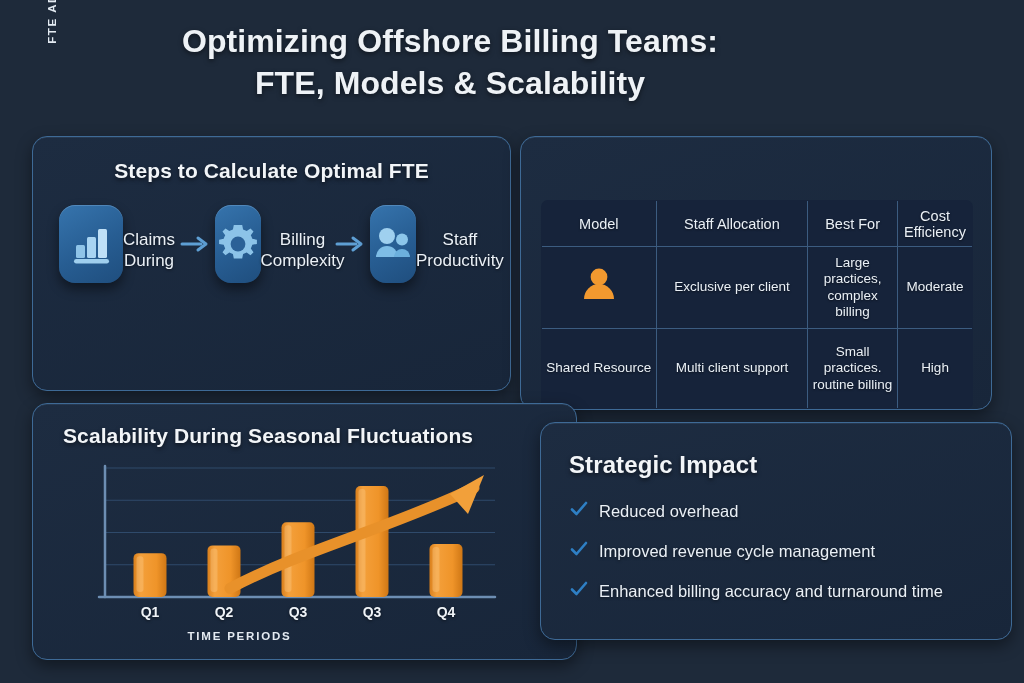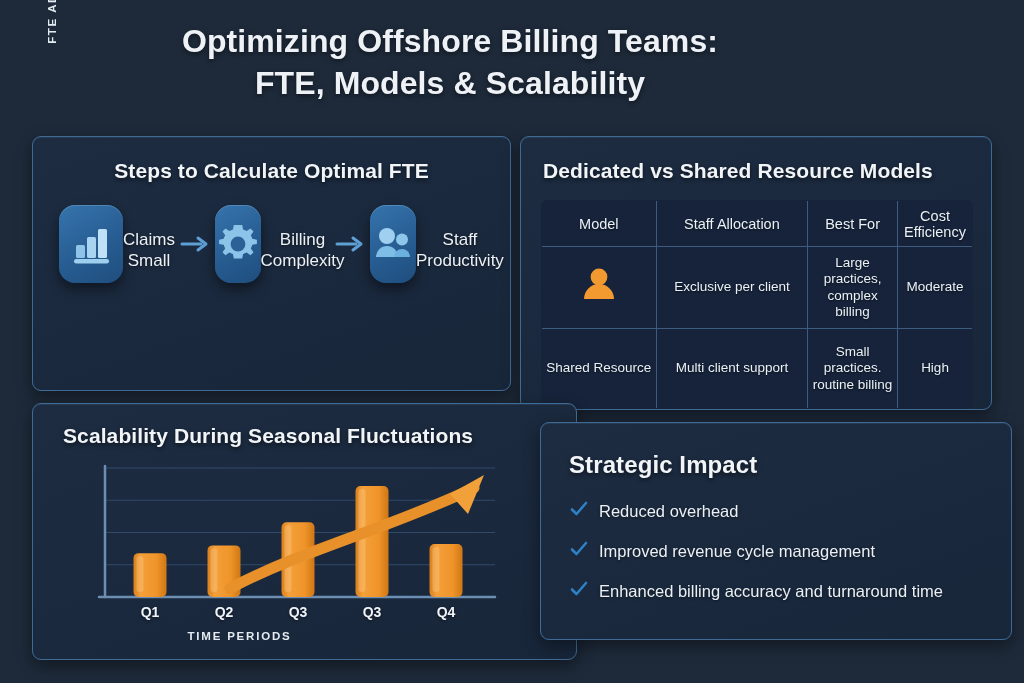--- a/index.html
+++ b/index.html
@@ -19,21 +19,21 @@
     letter-spacing: .1px;
     text-shadow: 0 2px 5px rgba(0,0,0,.5);
   }
   .title-line { display: block; }
 
   
   .panel {
     position: absolute;
     background: linear-gradient(160deg, #1d2c41 0%, #18263a 100%);
     border: 1.4px solid #3e6a96;
-    border-radius: 9px;
+    border-radius: 15px;
     box-shadow: 0 6px 16px rgba(0,0,0,.42), inset 0 1px 0 rgba(120,165,205,.12);
   }
   .panel-title {
     color: #f2f5f8; font-weight: bold; font-size: 21px;
     letter-spacing: .1px; text-shadow: 0 2px 4px rgba(0,0,0,.55);
   }
 
   #panel-steps   { left: 32px;  top: 136px; width: 479px; height: 255px; }
   #panel-models  { left: 520px; top: 136px; width: 472px; height: 274px; }
   #panel-chart   { left: 32px;  top: 403px; width: 545px; height: 257px; }
@@ -137,21 +137,21 @@
         <div class="step-tile">
           <svg width="46" height="46" viewBox="0 0 46 46">
             <rect x="8" y="24" width="9" height="13" rx="1.5" fill="#8fc4e8"></rect>
             <rect x="19" y="16" width="9" height="21" rx="1.5" fill="#a8d4f2"></rect>
             <rect x="30" y="8" width="9" height="29" rx="1.5" fill="#bfe0f7"></rect>
             <rect x="6" y="38" width="35" height="4.5" rx="2.2" fill="#9fcfee"></rect>
           </svg>
         </div>
         <div class="step-label">
           <span>Claims</span><br>
-          <span>Small</span>
+          <span>During</span>
         </div>
       </div>
 
       <div class="step-arrow">
         <svg width="30" height="18" viewBox="0 0 30 18">
           <path d="M2 9 H21" stroke="#5e9fd4" stroke-width="3" stroke-linecap="round" fill="none"></path>
           <path d="M18 3 L26 9 L18 15" stroke="#5e9fd4" stroke-width="3" stroke-linecap="round" stroke-linejoin="round" fill="none"></path>
         </svg>
       </div>
 
@@ -187,21 +187,20 @@
         <div class="step-label">
           <span>Staff</span><br>
           <span>Productivity</span>
         </div>
       </div>
 
     </div>
   </div>
 
   <div class="panel" id="panel-models">
-    <div class="panel-title">Dedicated vs Shared Resource Models</div>
 
     <table class="model-table">
       <thead>
         <tr>
           <th class="col-model">Model</th>
           <th class="col-alloc">Staff Allocation</th>
           <th class="col-best">Best For</th>
           <th class="col-cost">Cost Efficiency</th>
         </tr>
       </thead>

